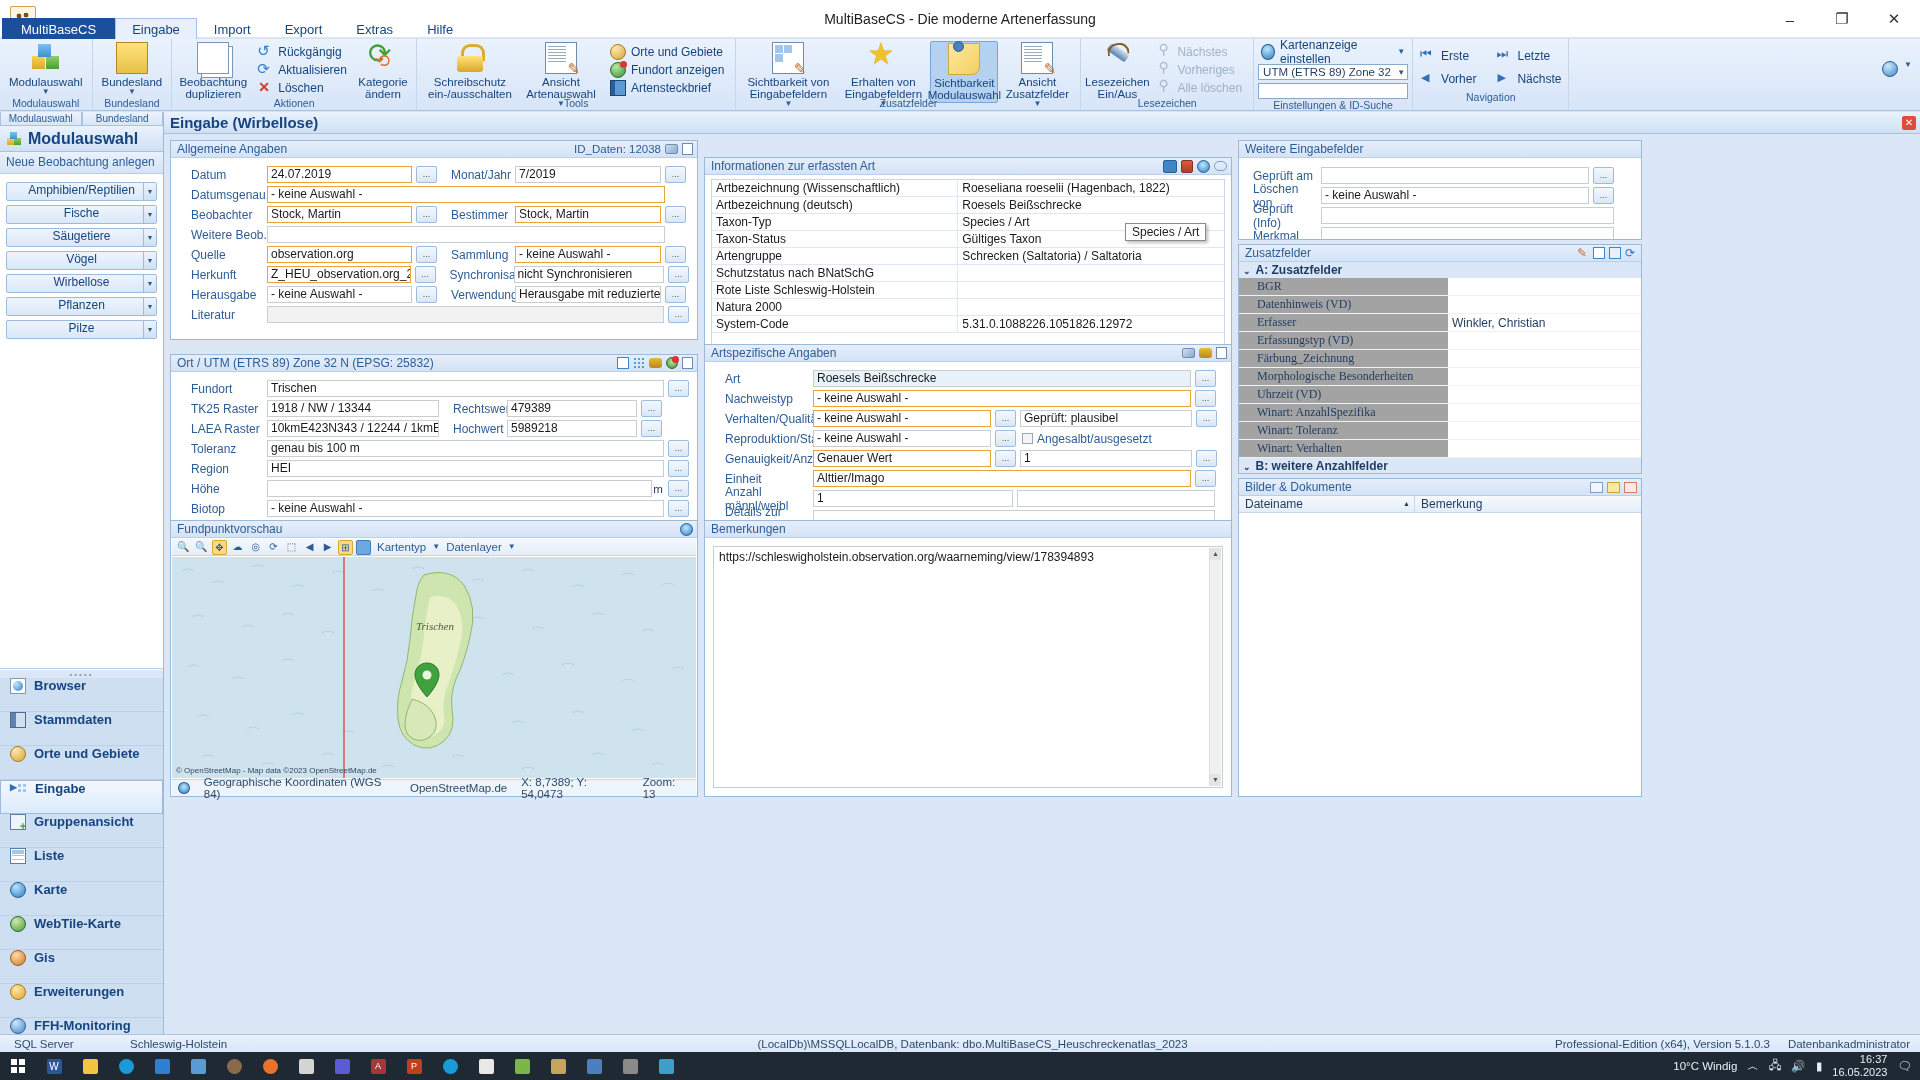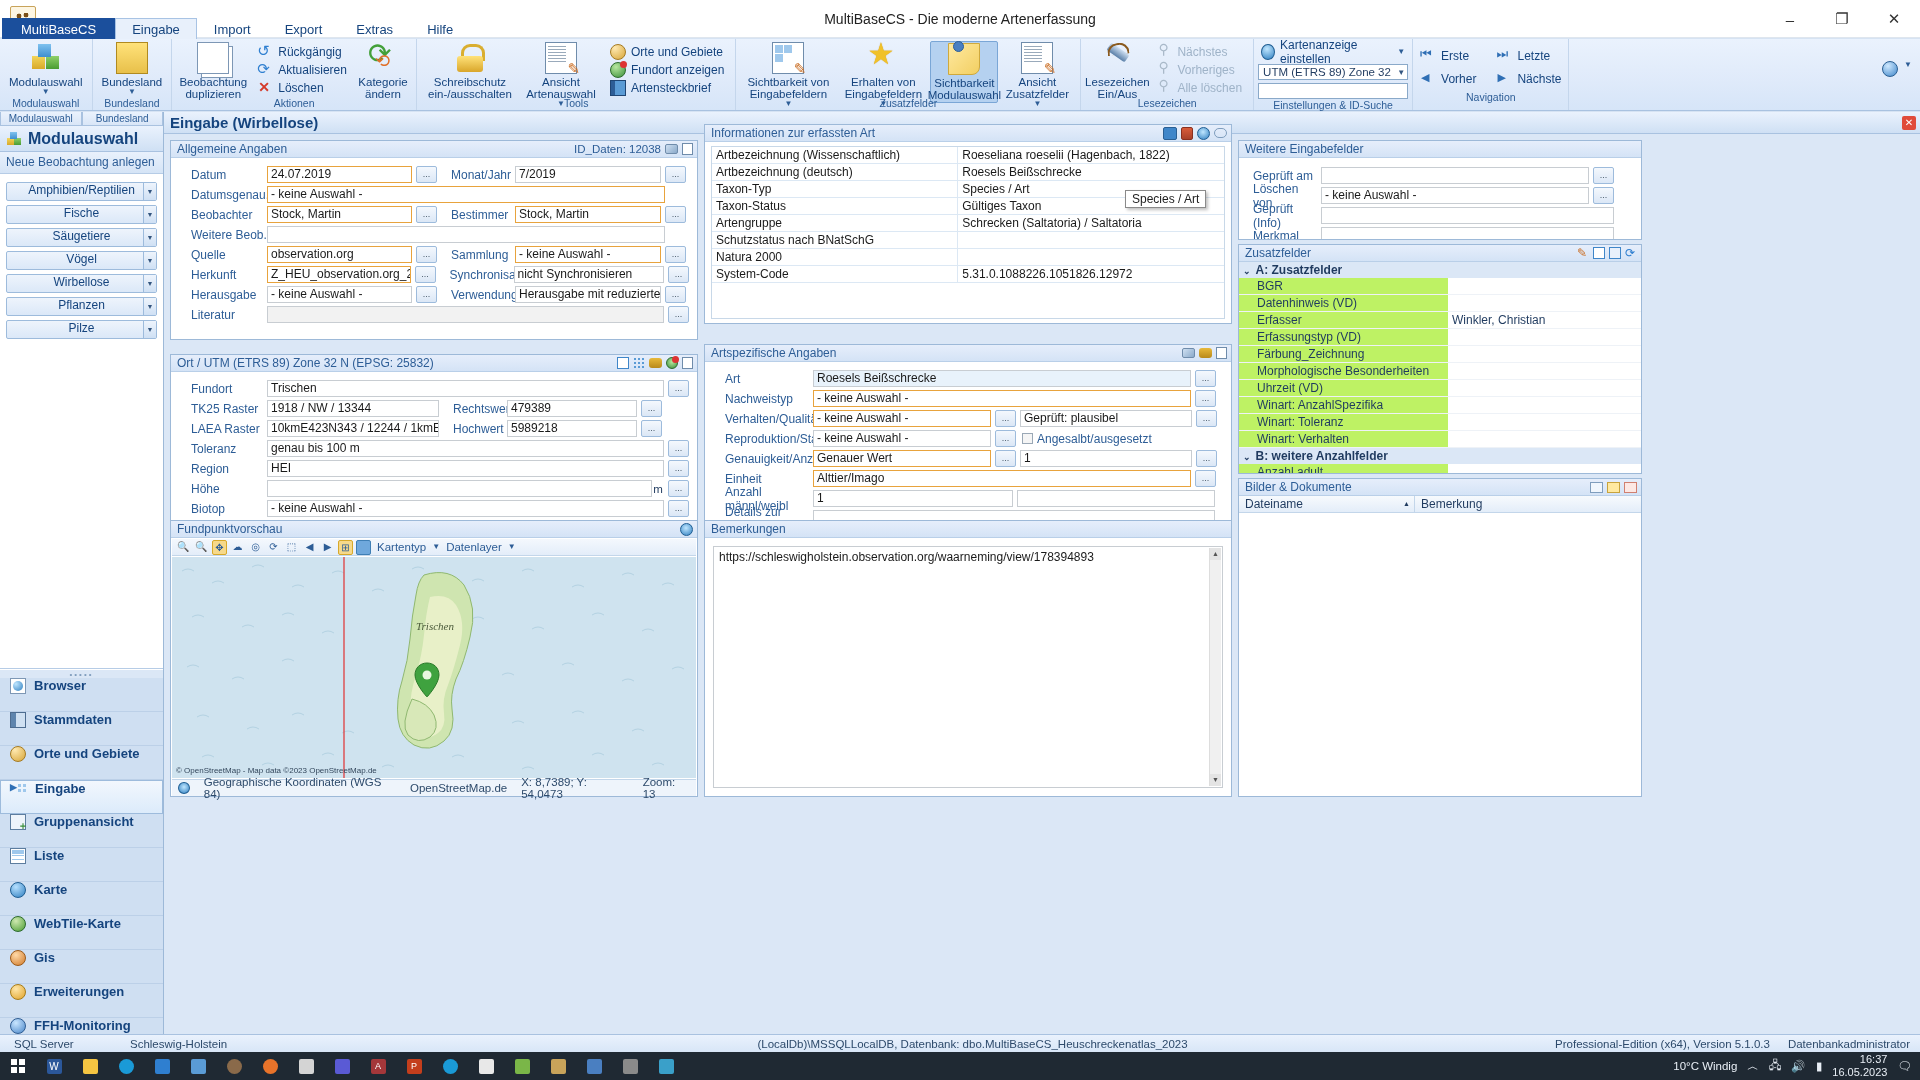--- a/index.html
+++ b/index.html
@@ -200,21 +200,21 @@
   table.info td { border-bottom:1px solid #dce8f4; padding:1px 4px; height:15px; color:#1a1a1a;}
   table.info td.k { width:48%; border-right:1px solid #dce8f4; }
 
   .tooltip { position:absolute; background:#fff; border:1px solid #8a8a8a; padding:1px 6px;
              font-size:12px; color:#222; box-shadow:2px 2px 3px rgba(0,0,0,.25); }
 
   
   .rtable { width:100%; border-collapse:collapse; font-size:12px; }
   .rtable td { padding:1px 4px; height:15px; }
   .zf-hdr { background:#dbe7f6; font-weight:bold; }
-  .zf-row td:first-child { background:#bef264; width:52%; }
+  .zf-row td:first-child { background:#a3a3a3; width:52%;font-family:Liberation Serif, serif; }
   .zf-row td { border-bottom:1px solid #eef2f7; }
 
   
   .maptoolbar { height:17px; display:flex; align-items:center; gap:3px; padding:0 4px;
                 background:linear-gradient(#f4f8fd,#e3edf9); border-bottom:1px solid #c3d6ea; }
   .mtb { width:15px;height:15px;border-radius:2px;position:relative;font-size:10px;text-align:center;line-height:14px;color:#2d5d96;}
   .mtb.on { background:#f6d98a; border:1px solid #d8a92a; }
   .mtlbl{ font-size:11.5px;color:#2d5d96;padding:0 3px;}
   .mapview { position:absolute; left:1px; right:1px; top:36px; bottom:18px; background:#d7e8f2; overflow:hidden; }
   .mapstatus { position:absolute; left:1px; right:1px; bottom:0; height:17px; background:#eef4fb;
@@ -592,21 +592,21 @@
           <span class="dots">...</span>
         </div>
         <div class="row">
           <span class="lab">Literatur</span>
           <span class="fld ro" style="width:398px"></span>
           <span class="dots">...</span>
         </div>
       </div>
     </div>
 
-    <div class="panel" style="left:540px; top:12px; width:528px; height:200px;">
+    <div class="panel" style="left:540px; top:45px; width:528px; height:200px;">
       <div class="ph">
         <span>Informationen zur erfassten Art</span>
         <span class="right">
           <span class="ico ico16" style="width:14px;height:13px;background:#3f86c9;border:1px solid #2a5f93;border-radius:2px;"></span>
           <span class="ico ico16" style="width:12px;height:13px;background:linear-gradient(#d95c3a,#a8402a);border:1px solid #8a3020;border-radius:2px;"></span>
           <span class="ico ico16 ic-globe" style="width:13px;height:13px"></span>
           <span class="ico ico16" style="width:13px;height:10px;border:1px solid #7f9dbd;border-radius:6px;"></span>
         </span>
       </div>
       <div class="pb" style="padding:4px 6px">
@@ -628,20 +628,24 @@
           <tr>
                   <td class="k">Taxon-Status</td>
                   <td>Gültiges Taxon</td>
                 </tr>
           <tr>
                   <td class="k">Artengruppe</td>
                   <td>Schrecken (Saltatoria) / Saltatoria</td>
                 </tr>
           <tr>
                   <td class="k">Schutzstatus nach BNatSchG</td>
+                  <td></td>
+                </tr>
+          <tr>
+                  <td class="k">Rote Liste Schleswig-Holstein</td>
                   <td></td>
                 </tr>
           <tr>
                   <td class="k">Natura 2000</td>
                   <td></td>
                 </tr>
           <tr>
                   <td class="k">System-Code</td>
                   <td>5.31.0.1088226.1051826.12972</td>
                 </tr>

